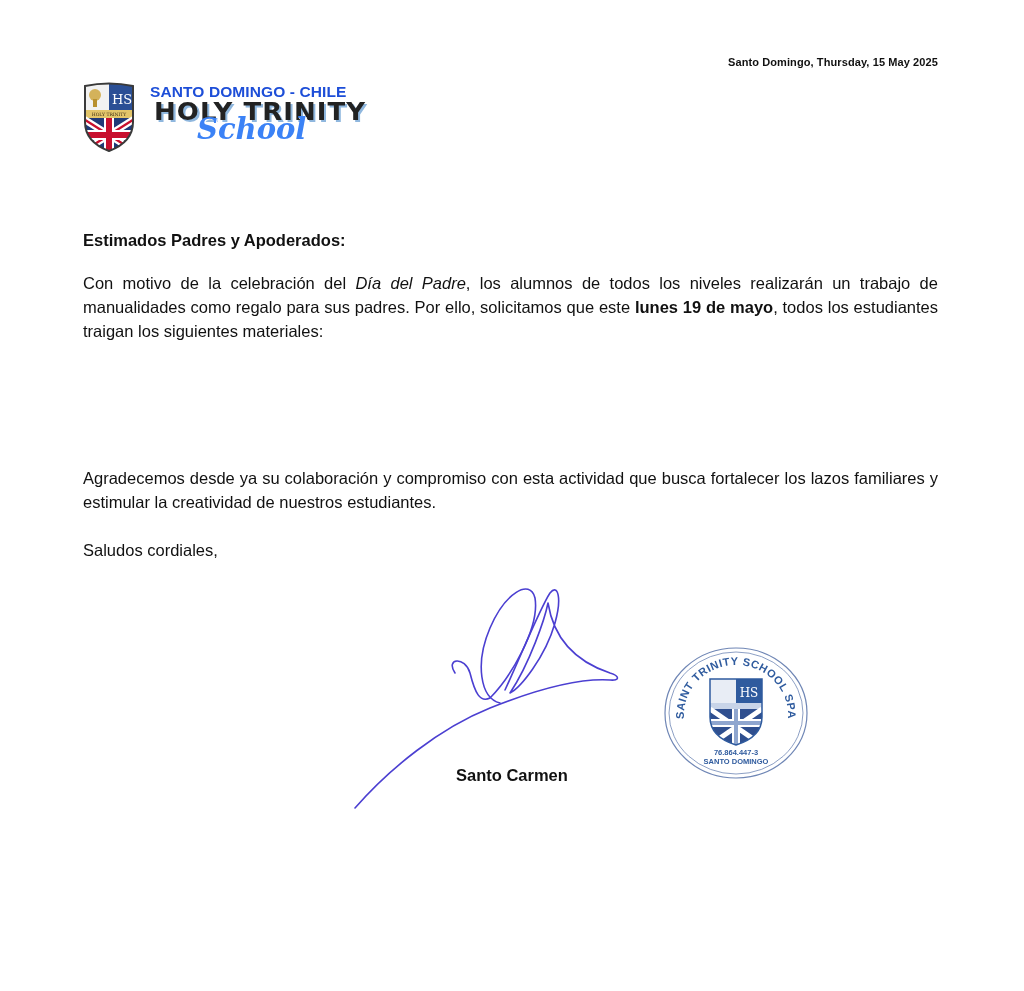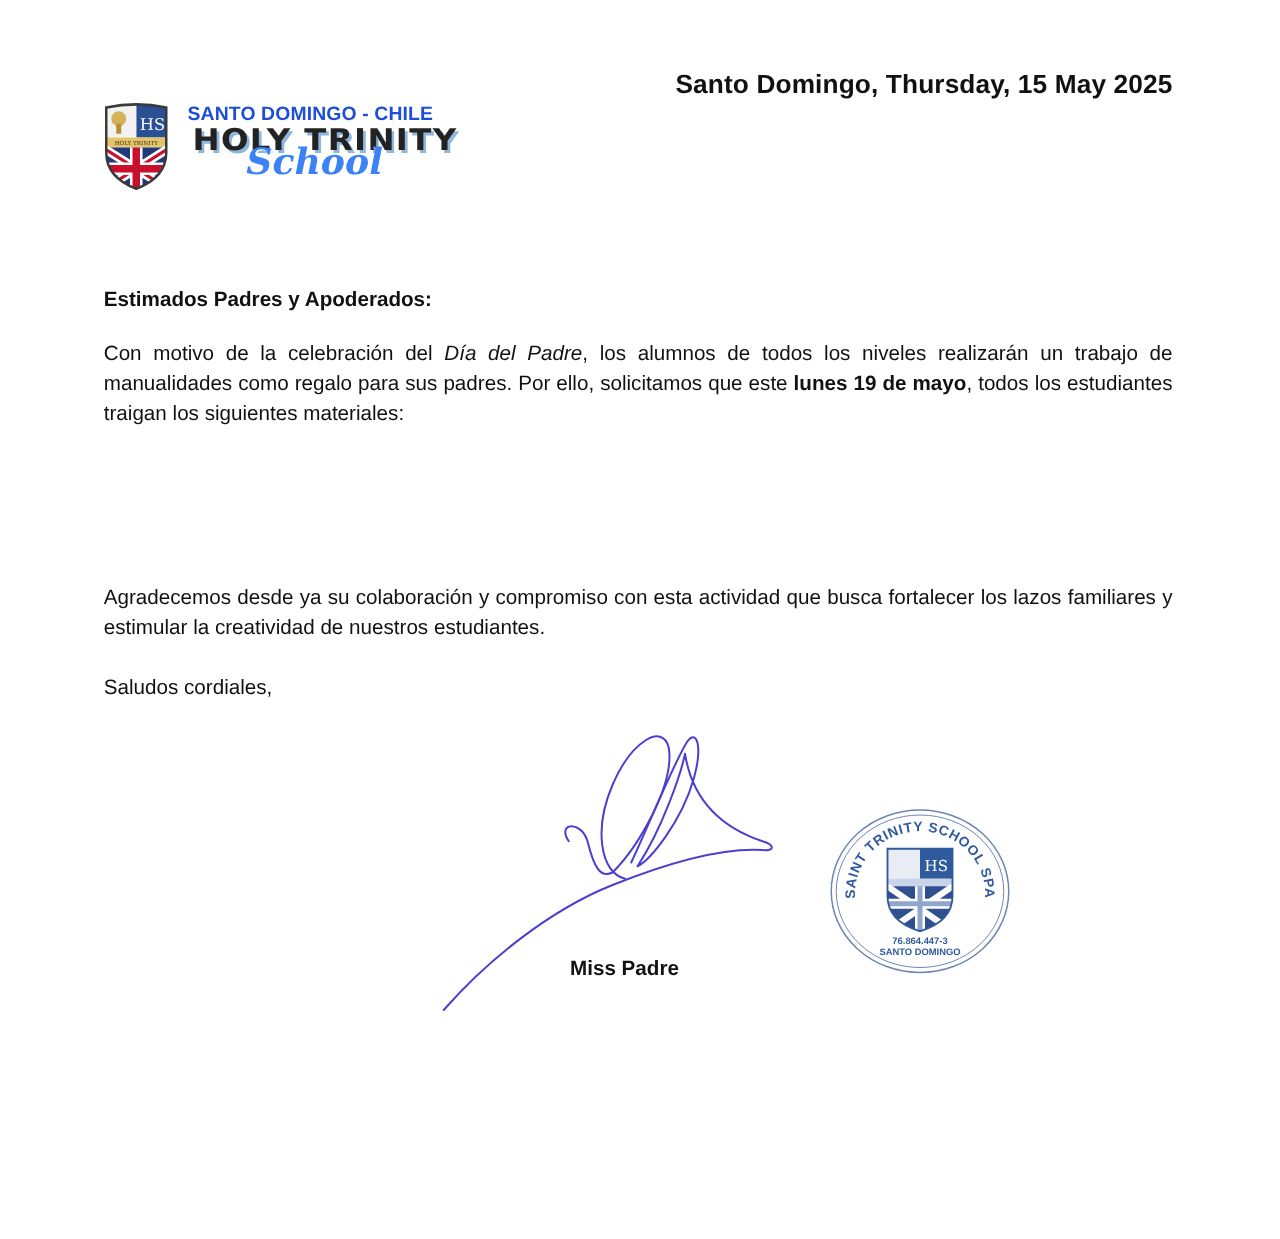--- a/index.html
+++ b/index.html
@@ -1,19 +1,19 @@
 <!DOCTYPE html>
 <html><head>
   <meta charset="utf-8">
   <style>
     html, body { margin: 0; padding: 0; background: #ffffff; }
     body { width: 1024px; height: 991px; position: relative; overflow: hidden;
            font-family: "Liberation Sans", "DejaVu Sans", sans-serif; color: #111; }
     .abs { position: absolute; }
-    .date { top: 56px; right: 86px; font-size: 21px; font-weight: bold; letter-spacing: 0.1px; }
+    .date { top: 56px; right: 86px; font-size: 11px; font-weight: bold; letter-spacing: 0.1px; }
 
     
     .logo { left: 82px; top: 82px; width: 270px; height: 72px; }
     .logo-shield { position: absolute; left: 0; top: 0; width: 54px; height: 70px; }
     .logo-city { position: absolute; left: 68px; top: 1px; font-size: 15.5px; font-weight: bold; color: #1d4ed8; letter-spacing: 0.1px; }
     .logo-name { position: absolute; left: 72px; top: 16px; font-size: 24px; font-weight: 900; color: #222;
                  letter-spacing: 1px; font-family: "DejaVu Sans", sans-serif;
                  text-shadow: 2px 2px 0 #8fb7de; transform: scaleX(1.08); transform-origin: left; }
     .logo-school { position: absolute; left: 115px; top: 30px; font-size: 29px; font-style: italic;
                    font-family: "DejaVu Serif", serif; color: #3b82f6; font-weight: bold;
@@ -81,21 +81,21 @@
 
 <div class="abs text closing">Saludos cordiales,</div>
 
 <svg class="abs signature" viewBox="0 0 290 235">
   <g fill="none" stroke="#4b3fd1" stroke-width="1.6" stroke-linecap="round" stroke-linejoin="round">
     <path d="M115 95 C105 80 125 78 130 95 C135 115 140 125 150 120 C170 100 200 50 195 20 C190 0 165 15 150 50 C135 85 140 120 160 125"></path>
     <path d="M165 112 C180 80 200 30 210 15 C218 5 222 20 215 45 C205 80 180 110 170 115 C190 85 205 40 208 25 C212 50 225 80 270 95 C280 98 280 103 270 102 C240 100 200 110 150 130 C100 150 50 190 15 230"></path>
   </g>
 </svg>
 
-<div class="abs signer">Miss Padre</div>
+<div class="abs signer">Santo Carmen</div>
 
 <svg class="abs stamp" viewBox="0 0 148 136">
   <defs>
     <path id="stampArc" d="M22 70 A52 50 0 0 1 126 70"></path>
     <clipPath id="stampShield">
         <path d="M48 34 L100 34 L100 72 Q100 92 74 100 Q48 92 48 72 Z"></path>
       </clipPath>
   </defs>
   <ellipse cx="74" cy="68" rx="71" ry="65" fill="none" stroke="#6f86b5" stroke-width="1.2"></ellipse>
   <ellipse cx="74" cy="68" rx="67" ry="61" fill="none" stroke="#6f86b5" stroke-width="0.8"></ellipse>

